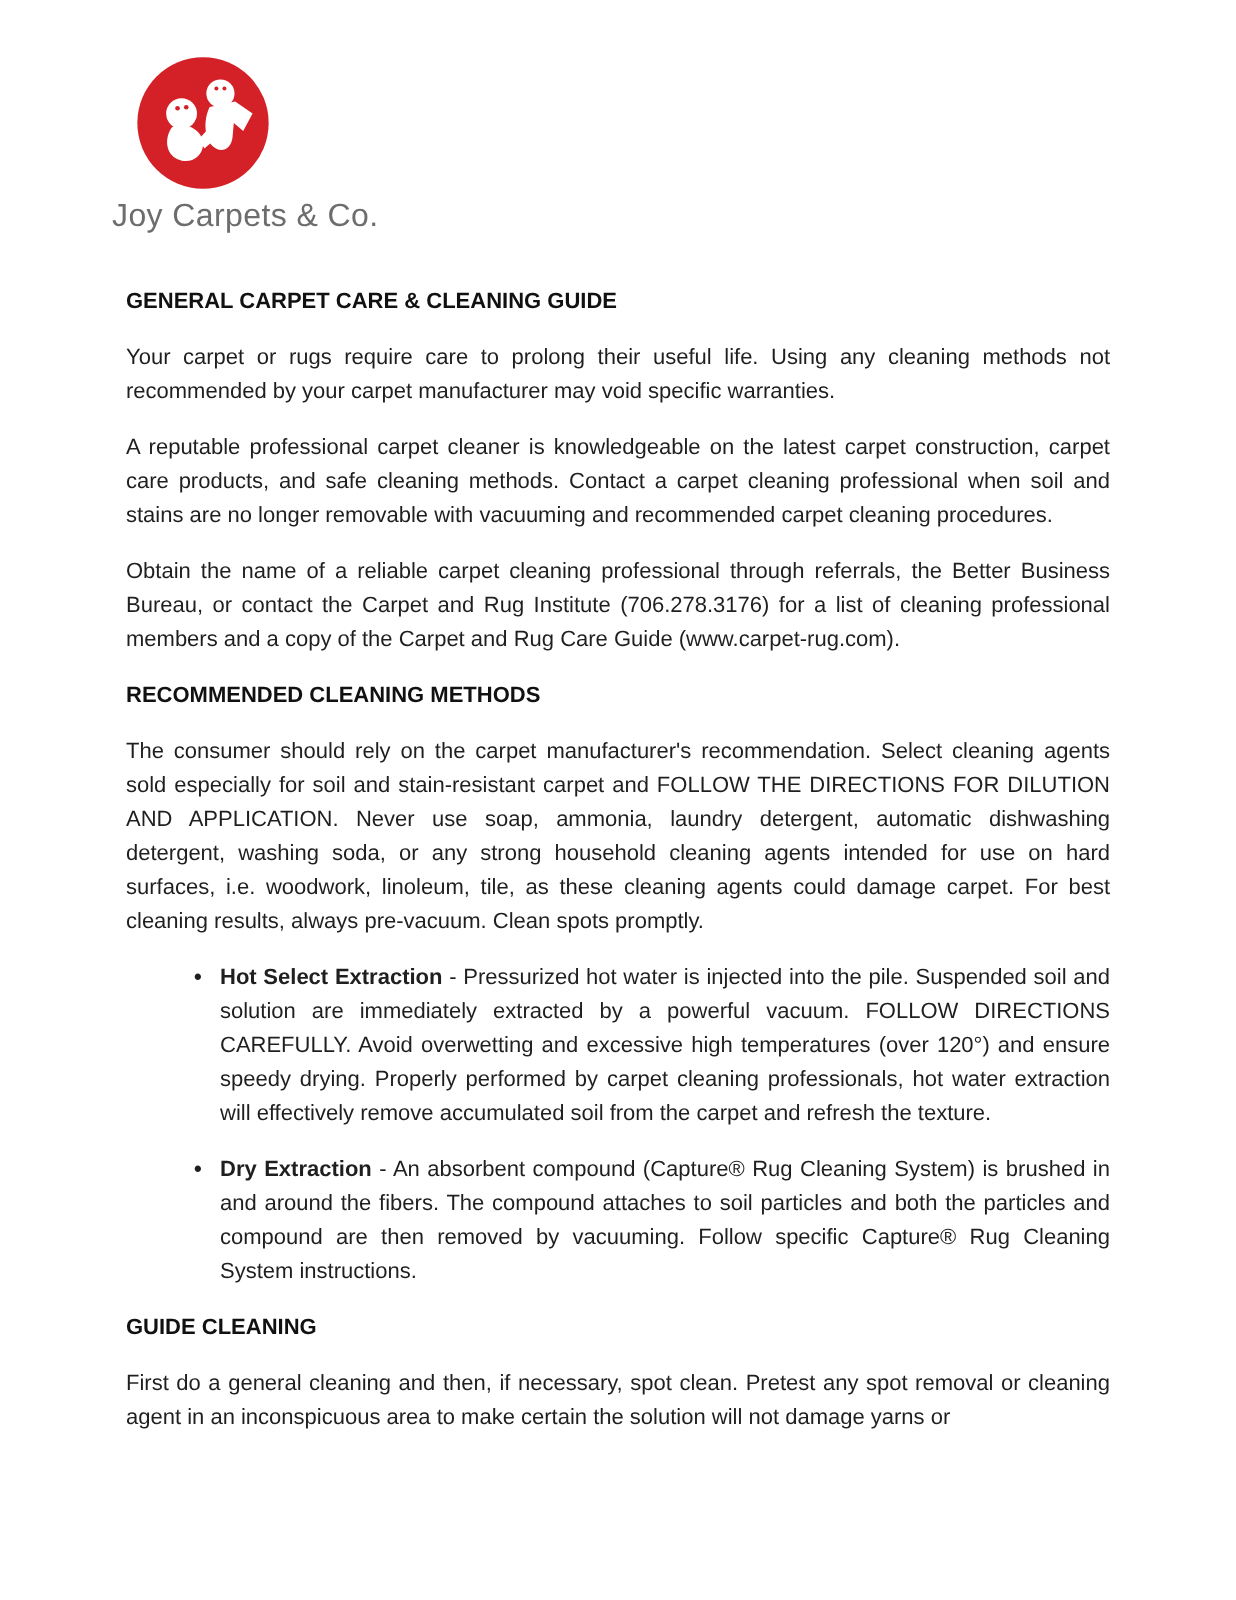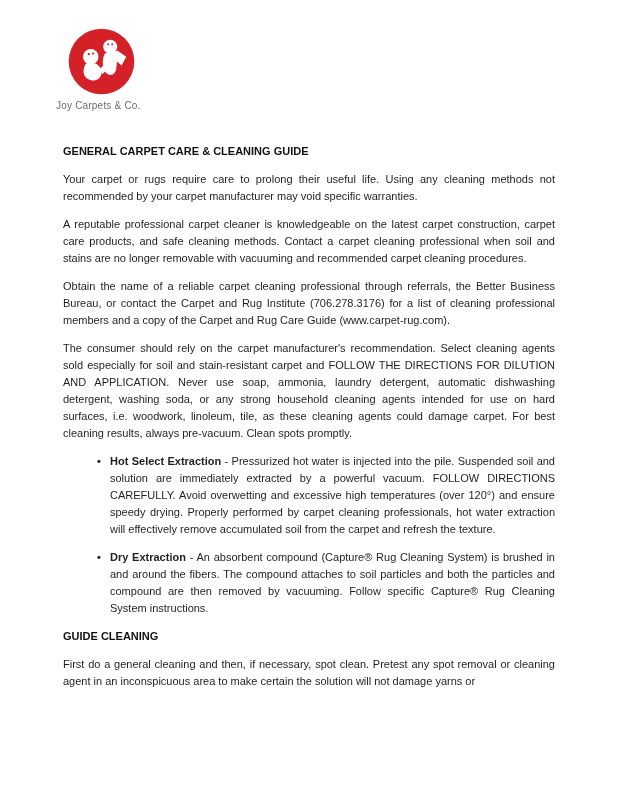--- a/index.html
+++ b/index.html
@@ -20,21 +20,21 @@
     text-align: left;
   }
   .logo-circle {
     width: 67px;
     height: 67px;
     margin-left: 12px;
     display: block;
   }
   .brand-name {
     margin-top: 5px;
-    font-size: 10px;
+    font-size: 16px;
     color: #6d6d6d;
     letter-spacing: 0.2px;
     white-space: nowrap;
   }
   .content {
     position: absolute;
     top: 143px;
     left: 63px;
     right: 63px;
     font-size: 11px;
@@ -97,20 +97,21 @@
 
     <p class="heading">GENERAL CARPET CARE &amp; CLEANING GUIDE</p>
 
     <p class="para">Your carpet or rugs require care to prolong their useful life.  Using any cleaning methods not recommended by your carpet manufacturer may void specific warranties.</p>
 
 
     <p class="para">A reputable professional carpet cleaner is knowledgeable on the latest carpet construction, carpet care products, and safe cleaning methods.  Contact a carpet cleaning professional when soil and stains are no longer removable with vacuuming and recommended carpet cleaning procedures.</p>
 
     <p class="para">Obtain the name of a reliable carpet cleaning professional through referrals, the Better Business Bureau, or contact the Carpet and Rug Institute (706.278.3176) for a list of cleaning professional members and a copy of the Carpet and Rug Care Guide (www.carpet-rug.com).</p>
 
+    <p class="heading">RECOMMENDED CLEANING METHODS</p>
 
     <p class="para">The consumer should rely on the carpet manufacturer's recommendation. Select cleaning agents sold especially for soil and stain-resistant carpet and FOLLOW THE DIRECTIONS FOR DILUTION AND APPLICATION.  Never use soap, ammonia, laundry detergent, automatic dishwashing detergent, washing soda, or any strong household cleaning agents intended for use on hard surfaces, i.e. woodwork, linoleum, tile, as these cleaning agents could damage carpet. For best cleaning results, always pre-vacuum.  Clean spots promptly.</p>
 
     <ul class="method-list">
       <li>
         <span class="bullet-dot">•</span>
         <span class="term">Hot Select Extraction</span>
         <span>- Pressurized hot water is injected into the pile. Suspended soil and solution are immediately extracted by a powerful vacuum.  FOLLOW DIRECTIONS CAREFULLY. Avoid overwetting and excessive high temperatures (over 120°) and ensure speedy drying.  Properly performed by carpet cleaning professionals, hot water extraction will effectively remove accumulated soil from the carpet and refresh the texture.</span>
       </li>
       <li>

